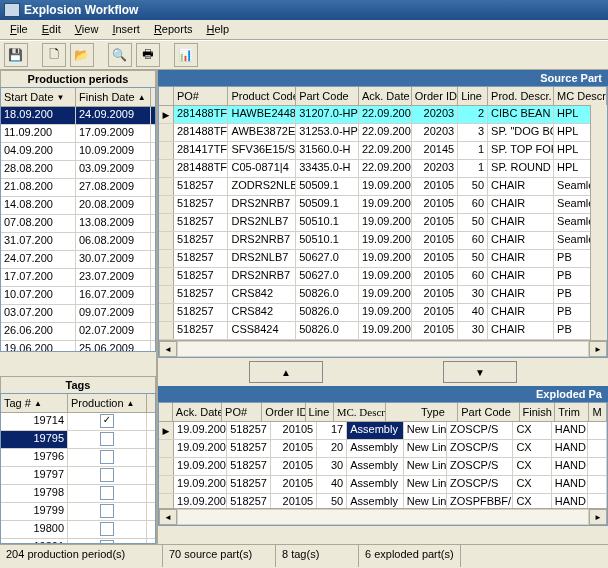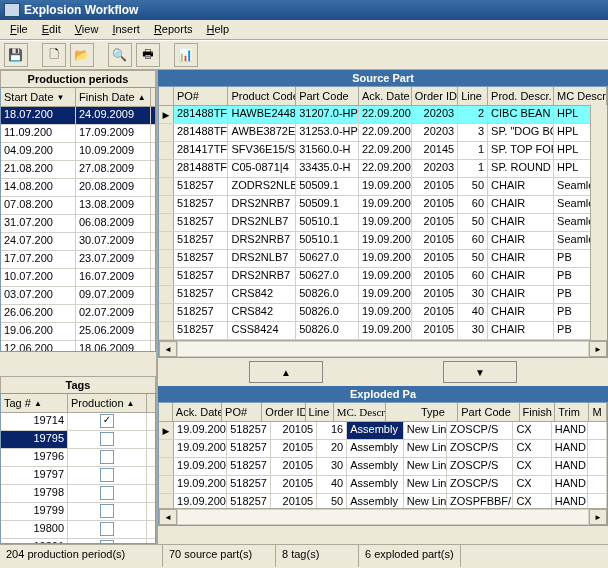--- a/index.html
+++ b/index.html
@@ -24,21 +24,21 @@
 .grow.hl{background:#7fffff}
 .rowhdr{width:17px;background:#ece9d8;border-right:1px solid #aca899;display:flex;align-items:center;justify-content:center}
 .rowhdr.cur::before{content:"▶";font-size:9px;color:#000}
 .num{text-align:right}
 .scrollh{height:16px;background:#ece9d8;border-top:1px solid #aca899;display:flex;align-items:center}
 .scrollh .sbtn{width:16px;height:14px;background:#ece9d8;border:1px solid #aca899;font-size:8px;display:flex;align-items:center;justify-content:center}
 .scrollh .track{flex:1;background:#f5f3ea;height:14px;border:1px solid #d4d0c8}
 .scrollv{width:16px;background:#ece9d8;position:absolute;right:0;top:18px;bottom:16px;border-left:1px solid #aca899}
 .navbtns{height:28px;display:flex;justify-content:center;gap:120px;align-items:center;background:#ece9d8}
 .navbtn{width:72px;height:20px;background:#ece9d8;border:1px solid #888;display:flex;align-items:center;justify-content:center;font-size:10px}
-.section-title{background:#3b6ea5;color:#fff;font-weight:bold;text-align:center;padding:2px 6px}
+.section-title{background:#3b6ea5;color:#fff;font-weight:bold;text-align:right;padding:2px 6px}
 .checkbox{width:12px;height:12px;border:1px solid #7f9db9;background:#fff;margin:auto;display:block;font-size:10px;line-height:10px;text-align:center}
 .status{height:22px;background:#ece9d8;display:flex;border-top:1px solid #aca899}
 .status .cell{border-right:1px solid #aca899;padding:3px 6px}
 .sort{font-size:8px;margin-left:3px}
 .app-icon{width:14px;height:12px;background:#c8d8e8;border:1px solid #2a4a6a;display:inline-block}
 #periods-grid{height:280px}
 #tags-grid{height:158px}
 #source-grid{height:270px}
 #exploded-grid{height:122px}
 .hlcell{background:#0a246a;color:#fff}
@@ -83,30 +83,34 @@
             <span>Start Date</span>
             <span class="sort">▼</span>
           </div>
         <div class="cell" style="width:68px">
             <span>Finish Date</span>
             <span class="sort">▲</span>
           </div>
       </div>
       <div id="periods-rows">
           <div class="grow sel">
-            <div class="cell" style="width:68px">18.07.200</div>
+            <div class="cell" style="width:68px">18.09.200</div>
             <div class="cell" style="width:68px">24.09.2009</div>
           </div>
           <div class="grow">
             <div class="cell" style="width:68px">11.09.200</div>
             <div class="cell" style="width:68px">17.09.2009</div>
           </div>
           <div class="grow">
             <div class="cell" style="width:68px">04.09.200</div>
             <div class="cell" style="width:68px">10.09.2009</div>
+          </div>
+          <div class="grow">
+            <div class="cell" style="width:68px">28.08.200</div>
+            <div class="cell" style="width:68px">03.09.2009</div>
           </div>
           <div class="grow">
             <div class="cell" style="width:68px">21.08.200</div>
             <div class="cell" style="width:68px">27.08.2009</div>
           </div>
           <div class="grow">
             <div class="cell" style="width:68px">14.08.200</div>
             <div class="cell" style="width:68px">20.08.2009</div>
           </div>
           <div class="grow">
@@ -410,21 +414,21 @@
           <div class="cell" style="width: 38px;">Finish</div>
           <div class="cell" style="width: 36px;">Trim</div>
           <div class="cell" style="width: 14px;">M</div>
         </div>
       <div id="exploded-rows">
           <div class="grow">
             <div class="rowhdr cur"></div>
             <div class="cell" style="width:56px">19.09.200</div>
             <div class="cell" style="width:44px">518257</div>
             <div class="cell num" style="width:48px">20105</div>
-            <div class="cell num" style="width:28px">16</div>
+            <div class="cell num" style="width:28px">17</div>
             <div class="cell hlcell" style="width:60px">Assembly</div>
             <div class="cell" style="width:44px">New Lin</div>
             <div class="cell" style="width:72px">ZOSCP/S</div>
             <div class="cell" style="width:38px">CX</div>
             <div class="cell" style="width:36px">HAND</div>
             <div class="cell" style="width:14px"></div>
           </div>
           <div class="grow">
             <div class="rowhdr"></div>
             <div class="cell" style="width:56px">19.09.200</div>

